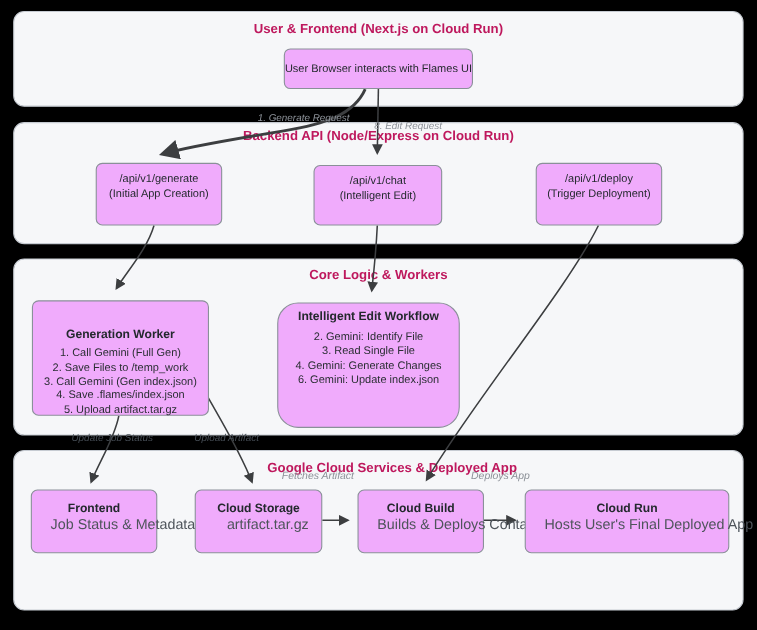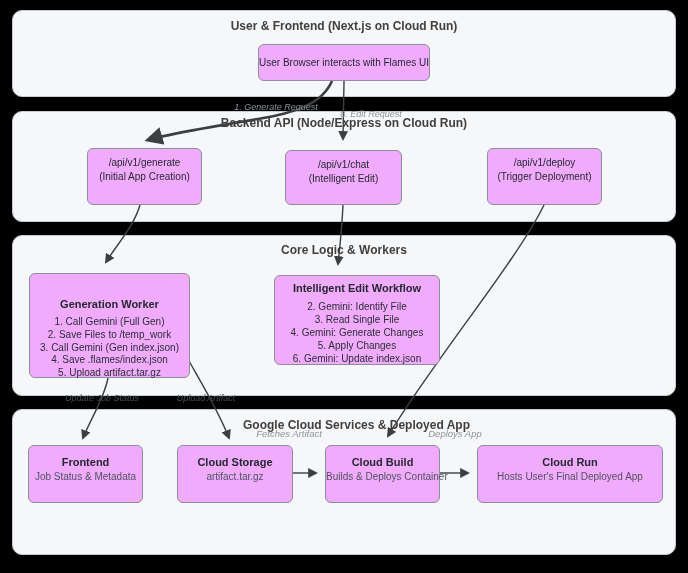--- a/index.html
+++ b/index.html
@@ -1,35 +1,35 @@
 <!DOCTYPE html>
 <html><head>
 <meta charset="utf-8">
 <style>
   html,body{margin:0;padding:0;background:#000;}
   .stage{position:relative;width:688px;height:573px;background:#000;overflow:hidden;
          font-family:"Liberation Sans", sans-serif;color:#24292e;}
   .panel{position:absolute;left:12px;width:664px;background:#f6f7f9;
          border:1.5px solid #c6cbd2;border-radius:10px;box-sizing:border-box;z-index:1;}
   .panel-title{position:absolute;left:0;right:0;text-align:center;
-         font-weight:bold;font-size:12px;color:#404040;}
+         font-weight:bold;font-size:12px;color:#be185d;}
   .edges{position:absolute;left:0;top:0;z-index:2;pointer-events:none;}
   .elabel{position:absolute;transform:translate(-50%,-50%);white-space:nowrap;
          font-style:italic;font-size:9px;color:#8d9299;z-index:3;}
   .elabel.dark{color:#454c54;}
   .node{position:absolute;background:#f0abfc;border:1.2px solid #8a9099;
         border-radius:6px;box-sizing:border-box;text-align:center;z-index:4;}
   .node .line{font-size:10px;line-height:14px;white-space:nowrap;}
   .node.mid{display:flex;flex-direction:column;justify-content:center;}
   .node .ntitle{font-weight:bold;font-size:11px;line-height:12px;white-space:nowrap;}
   .node .steps{margin-top:6px;}
   .node .step{font-size:10px;white-space:nowrap;color:#2a2e33;}
   .gw .step{line-height:12.8px;}
   .iew .step{line-height:13px;}
-  .node .sub{font-size:10px;line-height:13px;color:#4e545b;white-space:nowrap;margin-top:2px;}
+  .node .sub{font-size:13px;line-height:13px;color:#4e545b;white-space:nowrap;margin-top:2px;margin-left:17px;}
 </style>
 </head>
 <body>
 
 <div class="stage">
 
   <section class="panel" style="top:10px;height:87px;">
     <div class="panel-title" style="top:8px;">User &amp; Frontend (Next.js on Cloud Run)</div>
   </section>
   <section class="panel" style="top:111px;height:111px;">
@@ -89,27 +89,26 @@
     <div class="ntitle">Generation Worker</div>
     <div class="steps">
       <div class="step">1. Call Gemini (Full Gen)</div>
       <div class="step">2. Save Files to /temp_work</div>
       <div class="step">3. Call Gemini (Gen index.json)</div>
       <div class="step">4. Save .flames/index.json</div>
       <div class="step">5. Upload artifact.tar.gz</div>
     </div>
   </div>
 
-  <div class="node iew" style="left:274px;top:275px;width:166px;height:90px;padding-top:6px;">
+  <div class="node iew" style="left:252px;top:275px;width:166px;height:114px;padding-top:6px;border-radius:19px;">
     <div class="ntitle">Intelligent Edit Workflow</div>
     <div class="steps">
       <div class="step">2. Gemini: Identify File</div>
       <div class="step">3. Read Single File</div>
       <div class="step">4. Gemini: Generate Changes</div>
-      <div class="step">5. Apply Changes</div>
       <div class="step">6. Gemini: Update index.json</div>
     </div>
   </div>
 
   <div class="node" style="left:28px;top:445px;width:115px;height:58px;padding-top:10px;">
     <div class="ntitle">Frontend</div>
     <div class="sub">Job Status &amp; Metadata</div>
   </div>
 
   <div class="node" style="left:177px;top:445px;width:116px;height:58px;padding-top:10px;">

